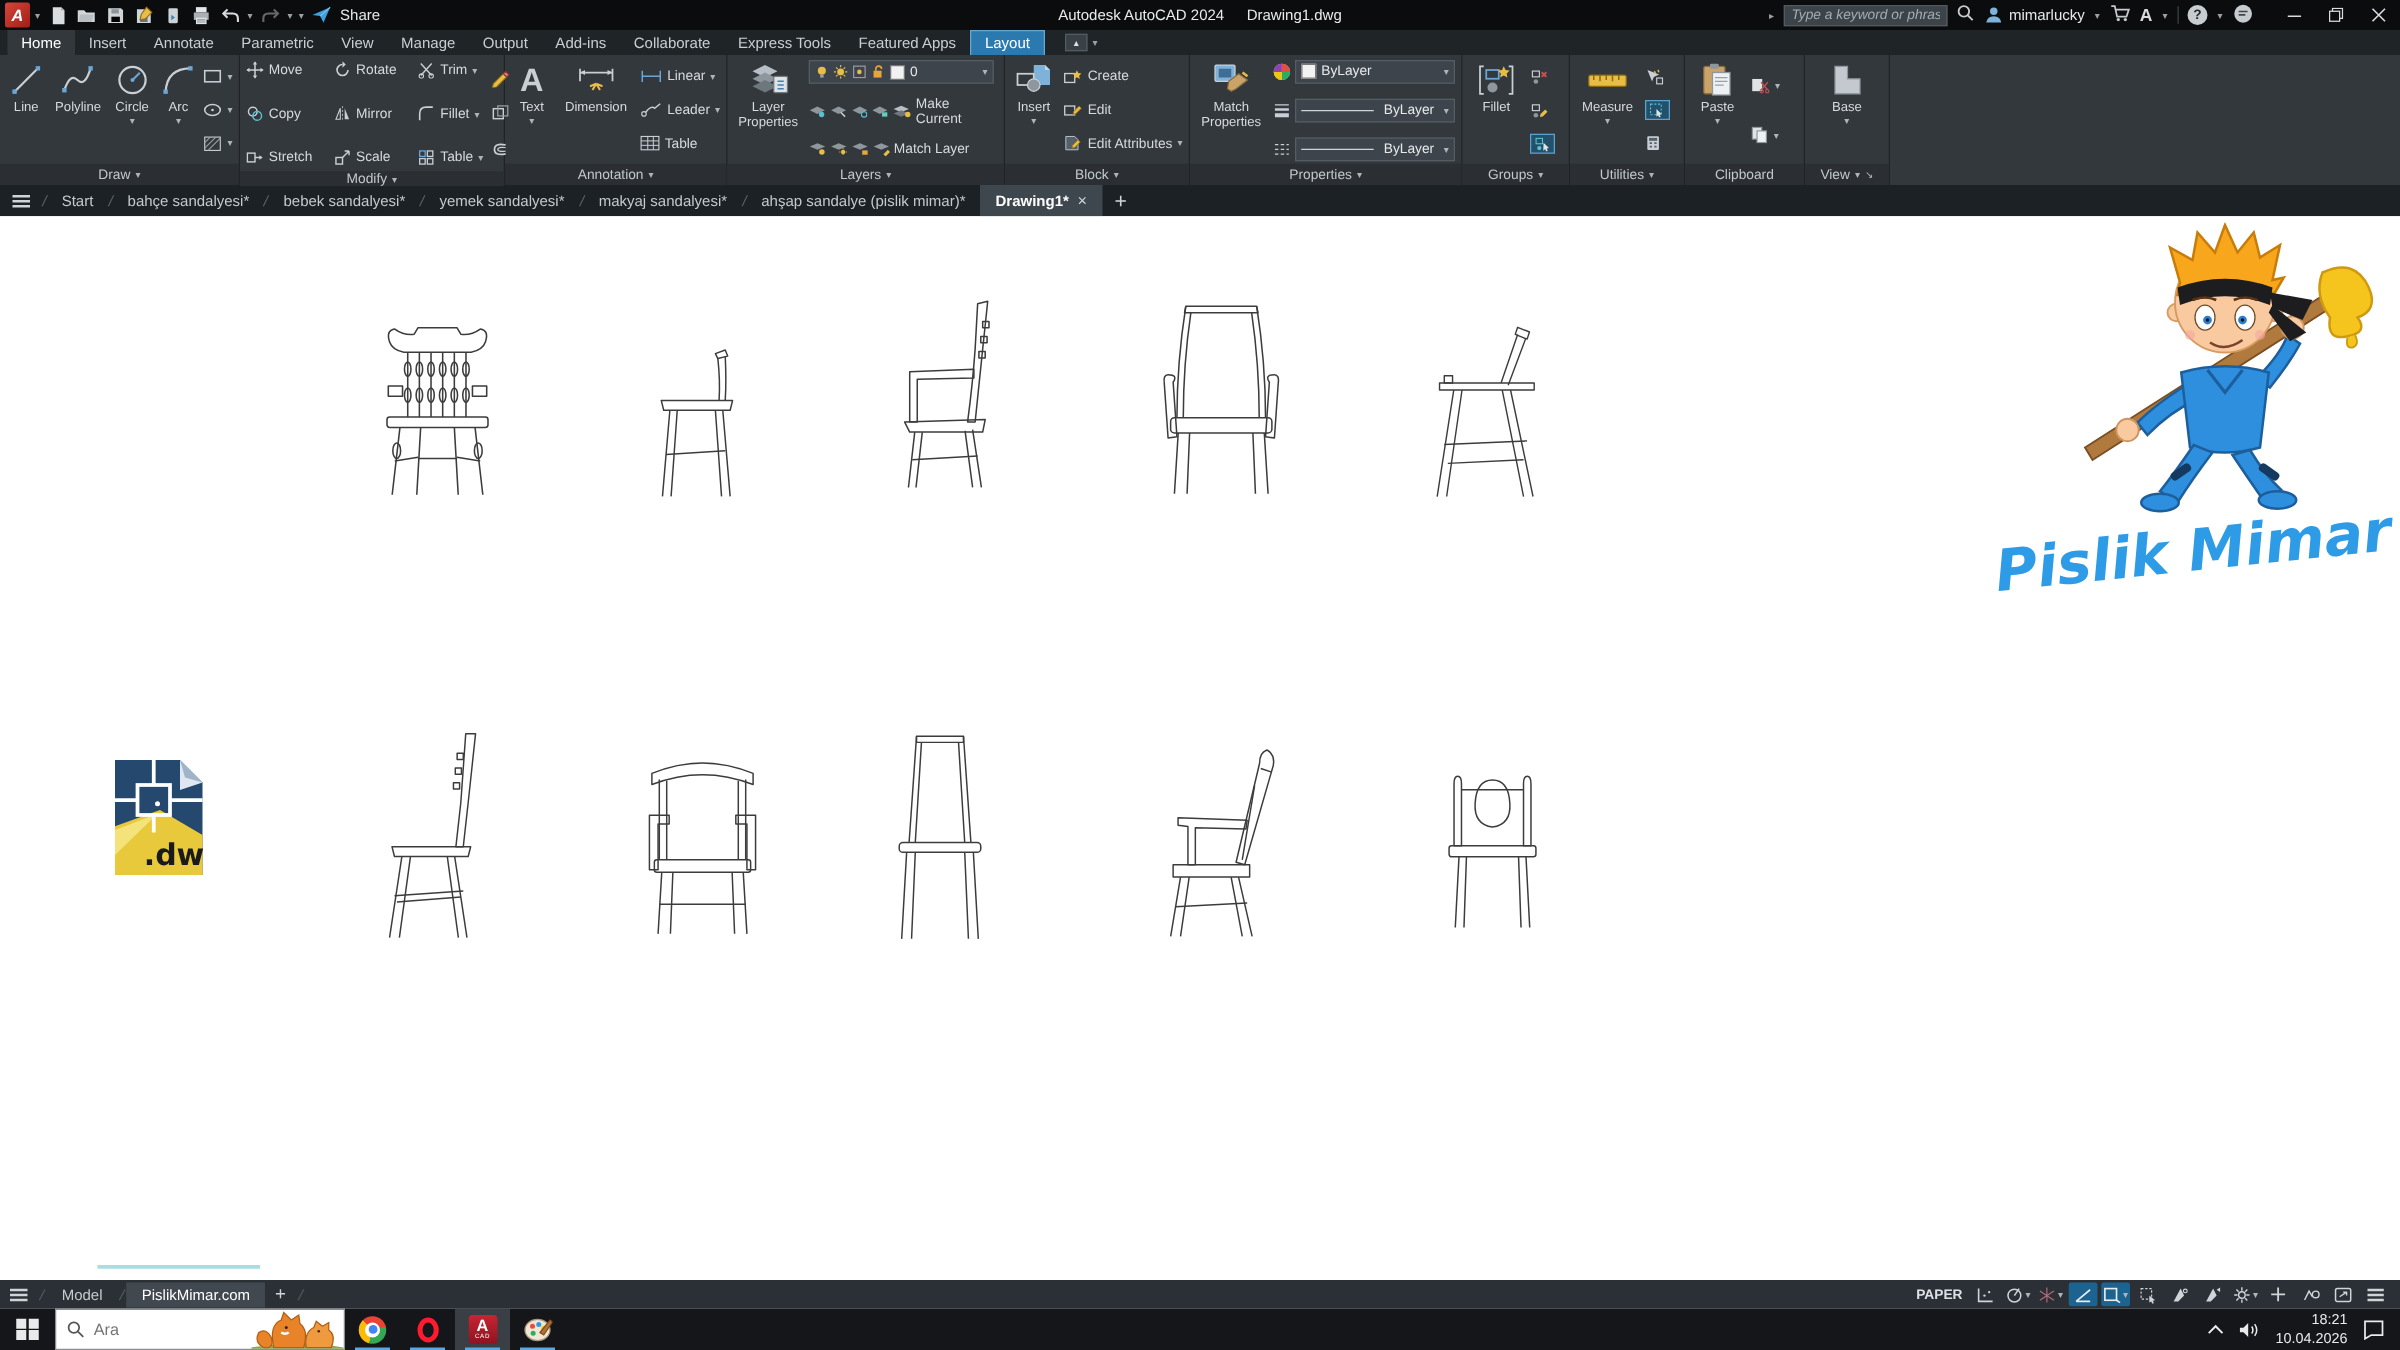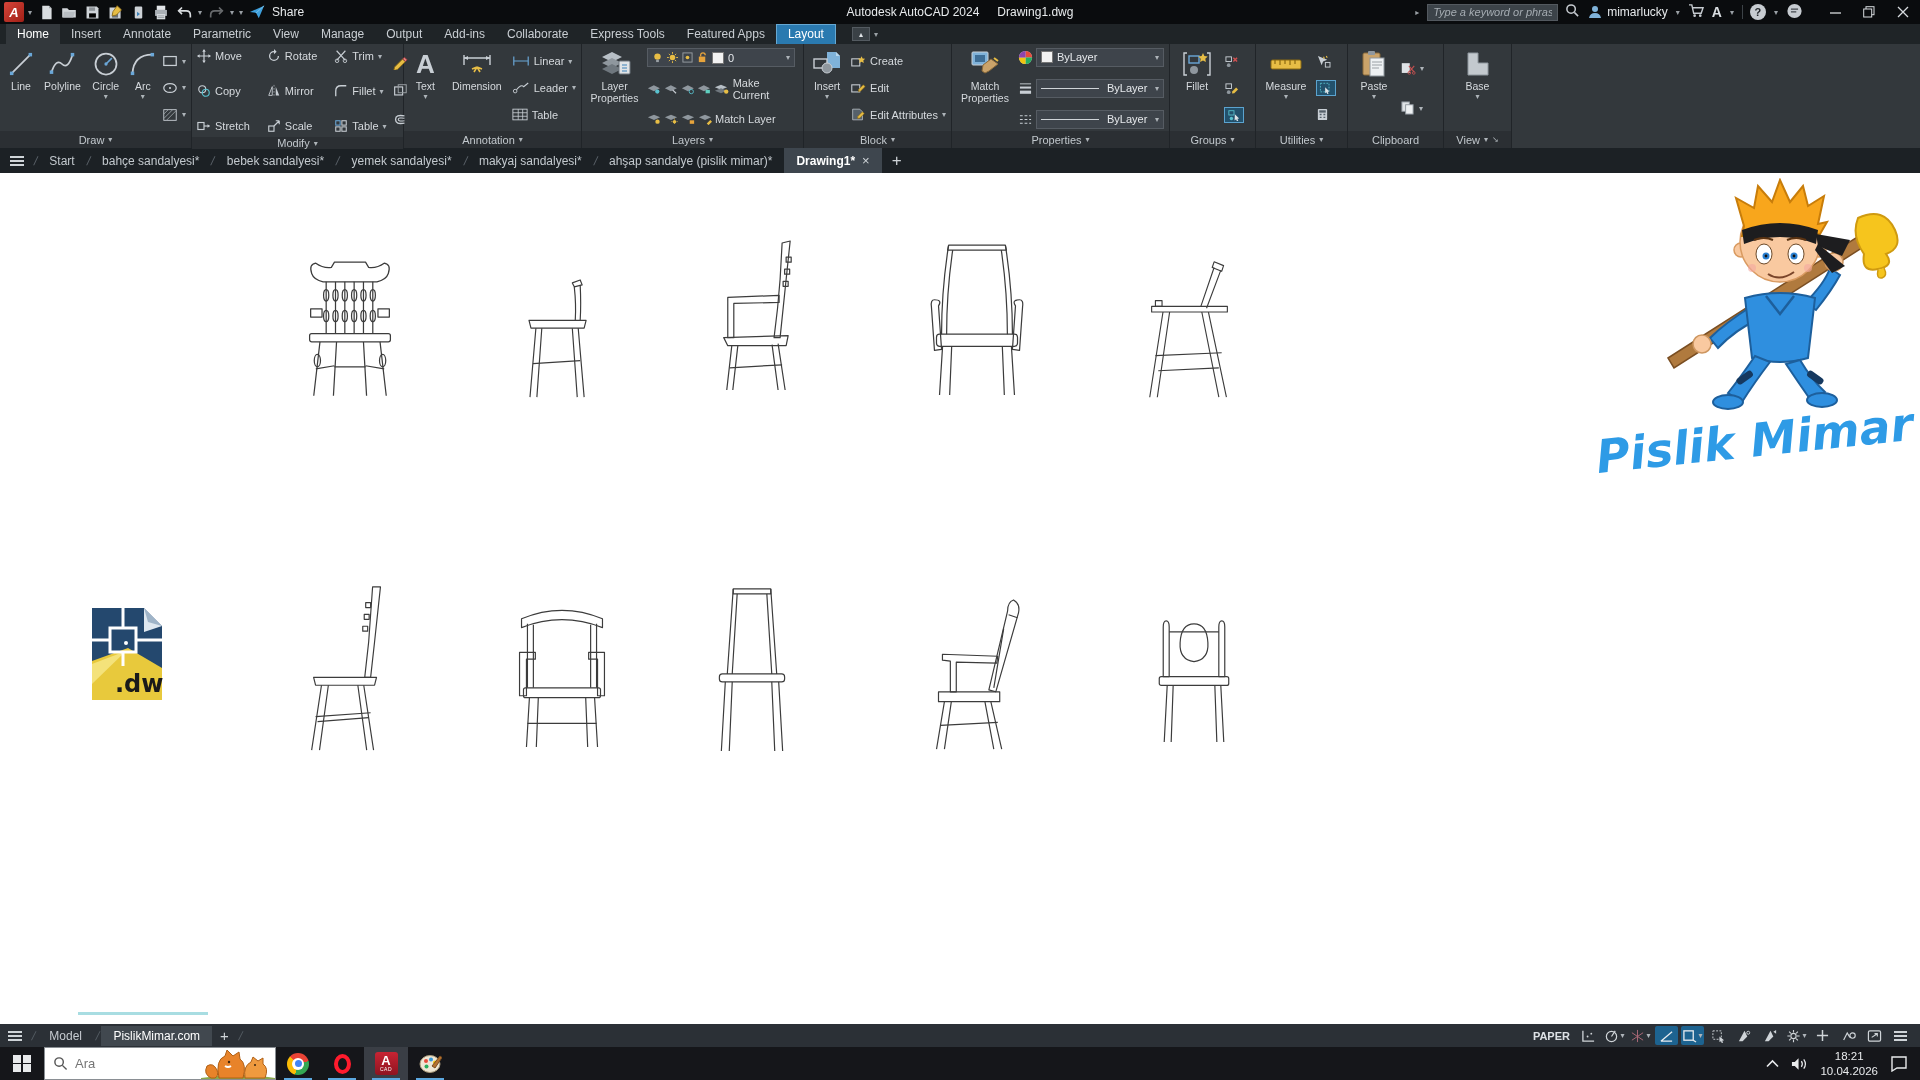--- a/index.html
+++ b/index.html
@@ -125,21 +125,21 @@
     position:relative; }
   .chrome::before { content:""; position:absolute; inset:5px; background:#fff; border-radius:50%; }
   .chrome::after { content:""; position:absolute; inset:7.5px; background:#4285f4; border-radius:50%; }
   .opera { width:17px; height:20px; border:4px solid #ff1b2d; border-radius:50%; }
   .acadtb { width:23px; height:23px; border-radius:3px; background:linear-gradient(#c82433,#8e1420);
     display:flex; flex-direction:column; align-items:center; justify-content:center; color:#fff; }
   .acadtb b { font-size:13px; line-height:11px; }
   .acadtb s { text-decoration:none; font-size:5px; letter-spacing:.5px; }
   .tray { margin-left:auto; display:flex; align-items:center; gap:12px; padding-right:12px;
     color:#e8eaec; }
-  .clock { text-align:center; font-size:11.5px; line-height:1.25; }
+  .clock { text-align:right; font-size:11.5px; line-height:1.25; }
 </style>
 </head>
 <body>
 
 <div class="titlebar">
   <div class="qat">
     <div class="acad-logo">A</div>
     <span class="tiny-arrow">▾</span>
     <span class="qicon">
       <svg width="17" height="17" viewBox="0 0 20 20">

